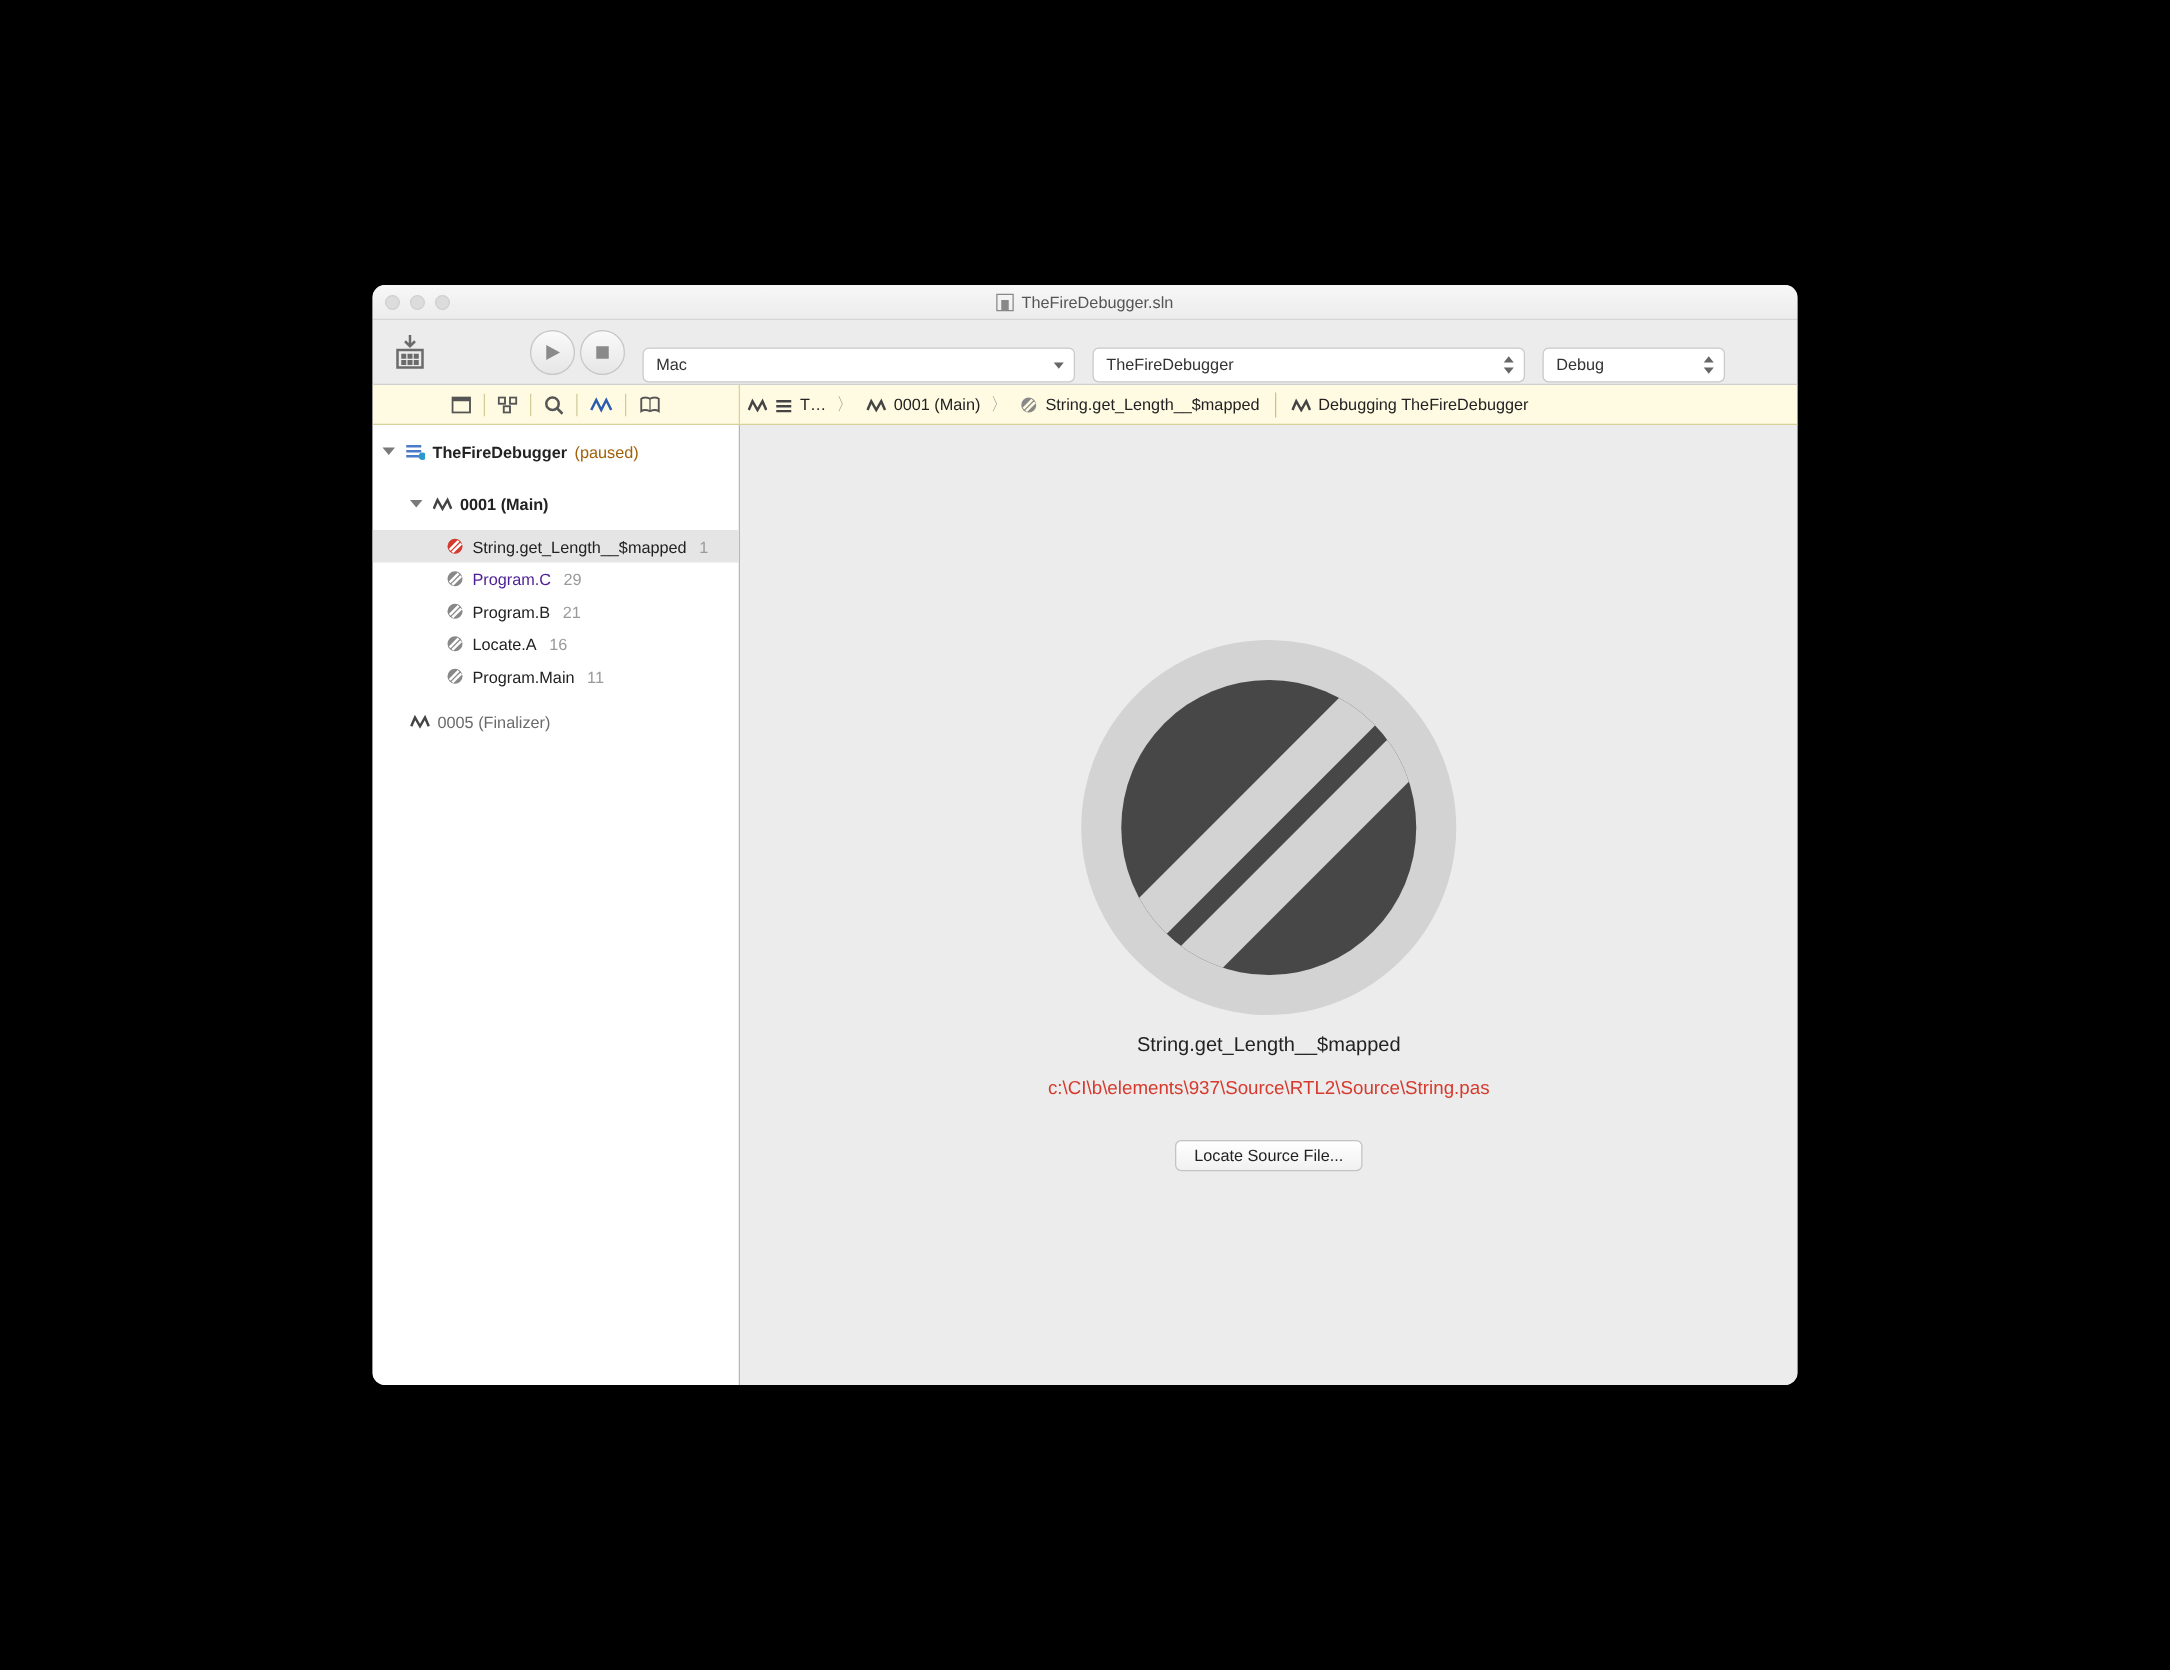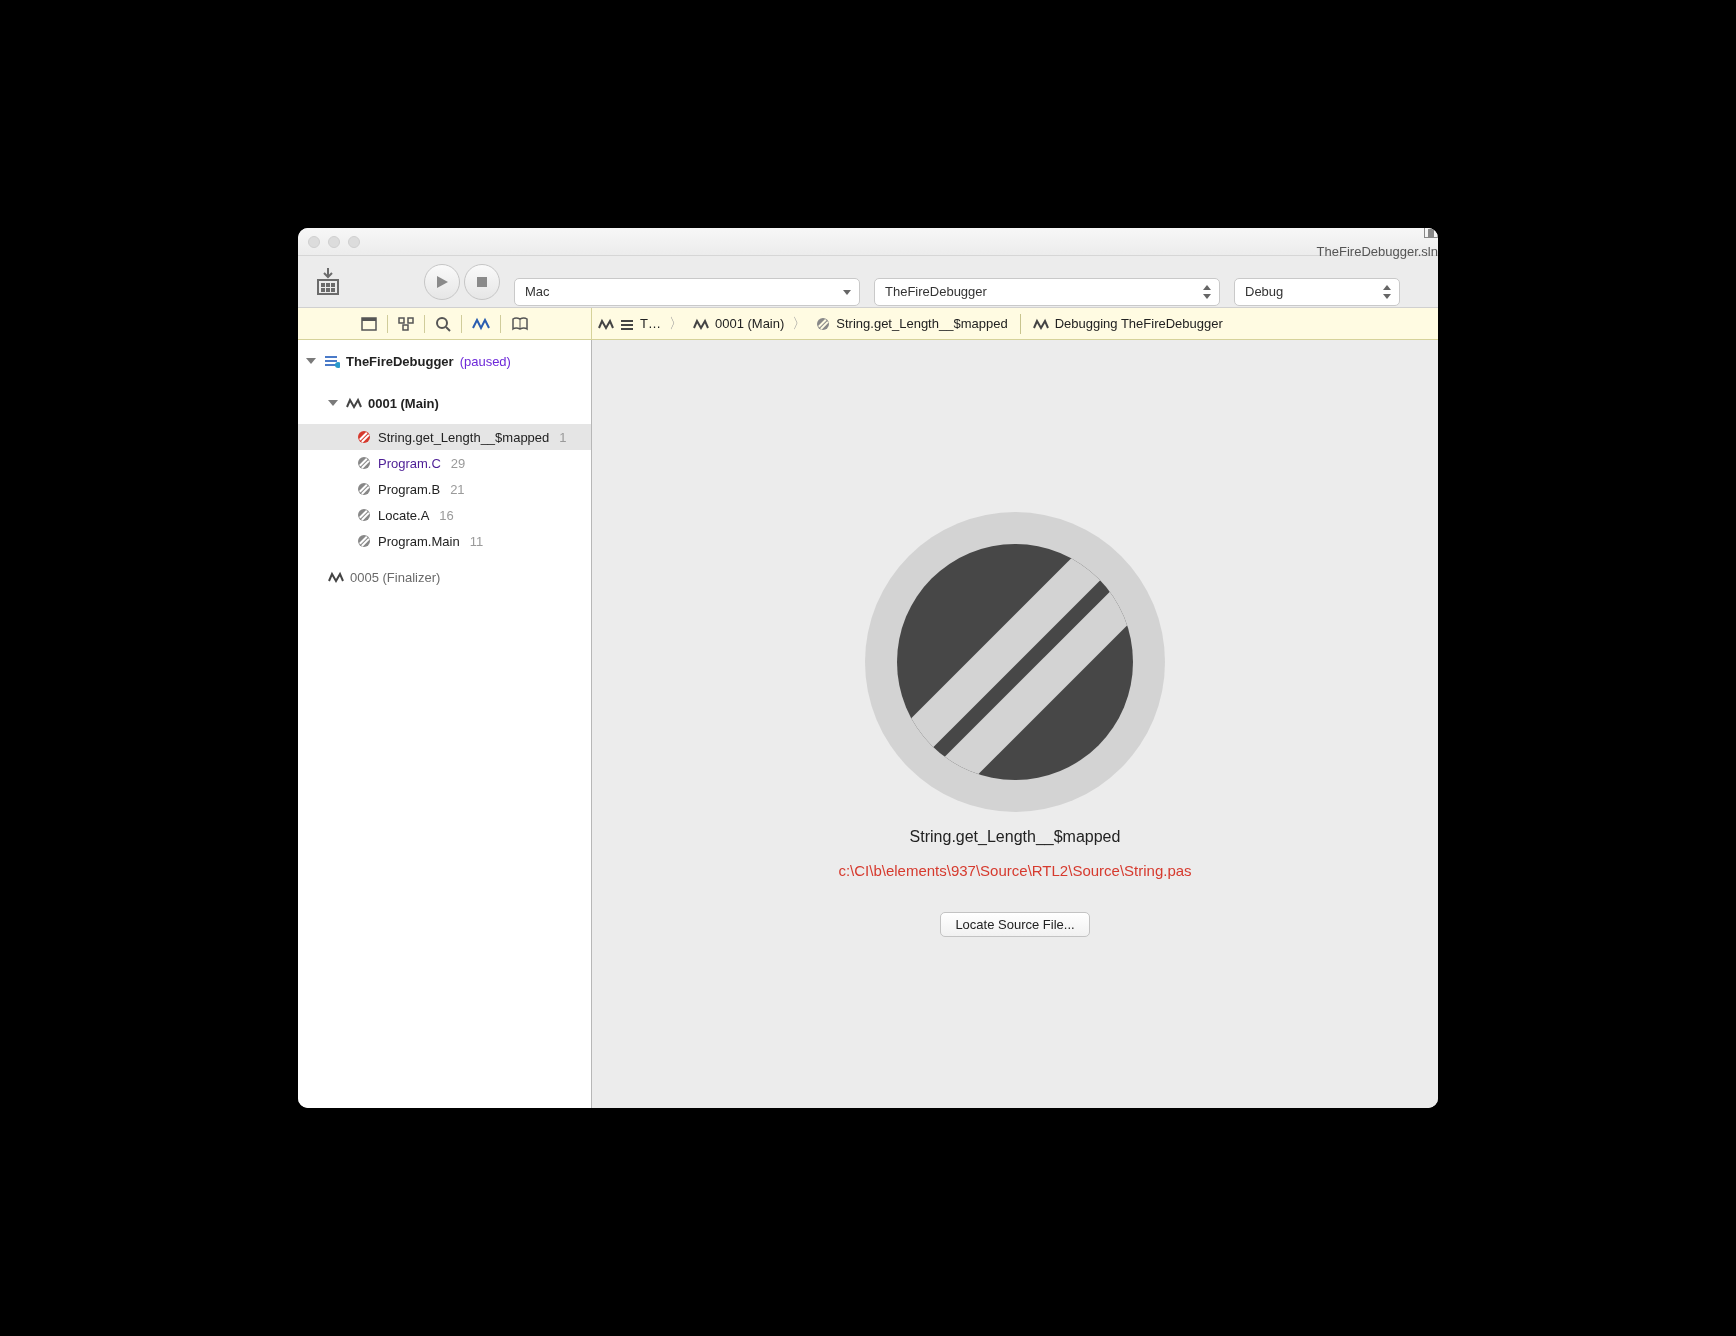--- a/index.html
+++ b/index.html
@@ -31,21 +31,21 @@
     padding: 0 10px;
     position: relative;
     border-bottom: 1px solid #d6d6d6;
     background: linear-gradient(#f7f7f7,#ececec);
   }
   .traffic { display: flex; gap: 8px; }
   .tl { width: 12px; height: 12px; border-radius: 50%; background: #dcdcdc; border:1px solid #cfcfcf; }
   .title-center {
     position: absolute; left:0; right:0; text-align:center;
     font-size: 13px; color: #555;
-    display:flex; align-items:flex-end; justify-content:center; gap:6px;flex-direction:column;
+    display:flex; align-items:flex-end; justify-content:center; gap:6px;
   }
   .title-icon { width:14px; height:14px; border:1px solid #888; display:inline-flex; align-items:flex-end; justify-content:center; }
   .title-icon::after { content:""; width:6px; height:8px; background:#888; }
 
   .toolbar {
     height: 52px;
     display: flex; align-items: center;
     padding: 0 12px; gap: 14px;
     background: #ececec;
     border-bottom: 1px solid #d0d0d0;
@@ -64,21 +64,21 @@
     background: #fff;
     border:1px solid #c9c9c9;
     border-radius: 5px;
     display:flex; align-items:center;
     padding: 0 26px 0 10px;
     position: relative;
     font-size: 13px; color:#333;margin-top:20px;
   }
   .select.wide1 { width: 346px; }
   .select.wide2 { width: 346px; }
-  .select.narrow { width: 166px; }
+  .select.narrow { width: 146px; }
   .select .arrows {
     position:absolute; right:6px; top:50%; transform:translateY(-50%);
     width:12px; height:16px;
   }
   .select .arrows::before, .select .arrows::after {
     content:""; position:absolute; left:2px; width:0; height:0;
     border-left:4px solid transparent; border-right:4px solid transparent;
   }
   .select .arrows::before { top:1px; border-bottom:5px solid #666; }
   .select .arrows::after  { bottom:1px; border-top:5px solid #666; }
@@ -115,21 +115,21 @@
   }
   .tree-row {
     display:flex; align-items:center; height:26px;
     padding-left:8px; gap:6px; font-size:13px;
   }
   .tree-row.bold .lbl { font-weight:600; }
   .disclosure {
     width:0; height:0; border-left:5px solid transparent; border-right:5px solid transparent;
     border-top:6px solid #7a7a7a; margin-right:2px;
   }
-  .tree-row .muted { color:#6d28d9; }
+  .tree-row .muted { color:#a16207; }
   .tree-row.indent1 { padding-left: 30px; }
   .tree-row.indent2 { padding-left: 58px; }
   .tree-row.sel { background:#e5e5e5; }
   .tree-row .line { color:#9a9a9a; margin-left:4px; }
   .tree-row .link { color:#4c1d95; }
 
   .main {
     flex:1; background:#ececec; display:flex; flex-direction:column;
     align-items:center; justify-content:center; gap:16px;
   }

